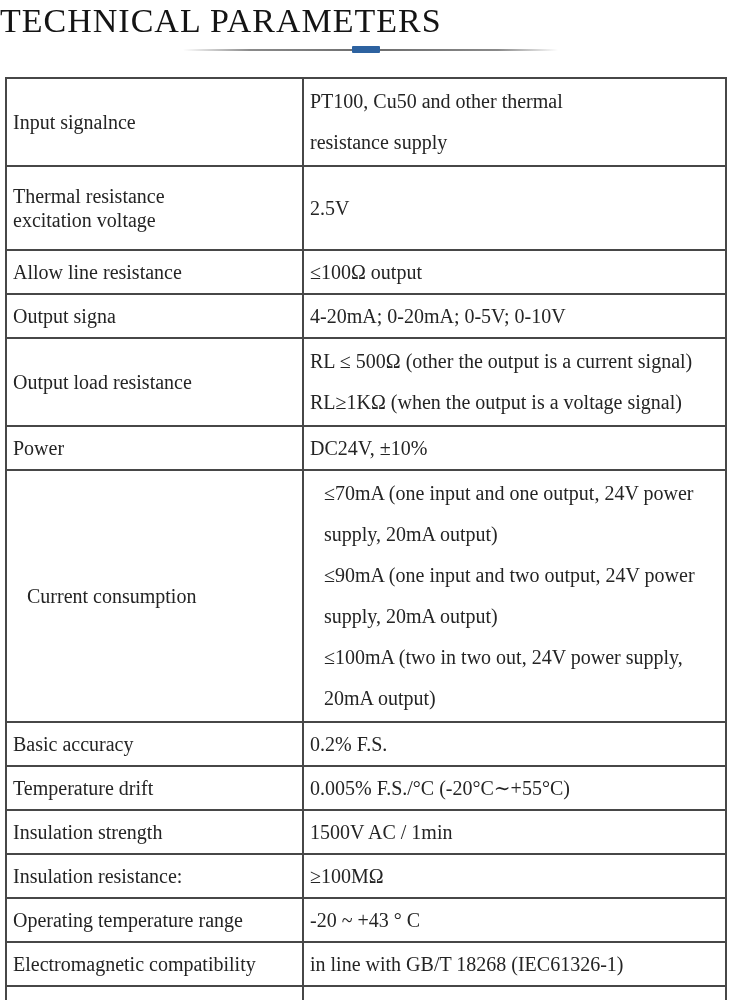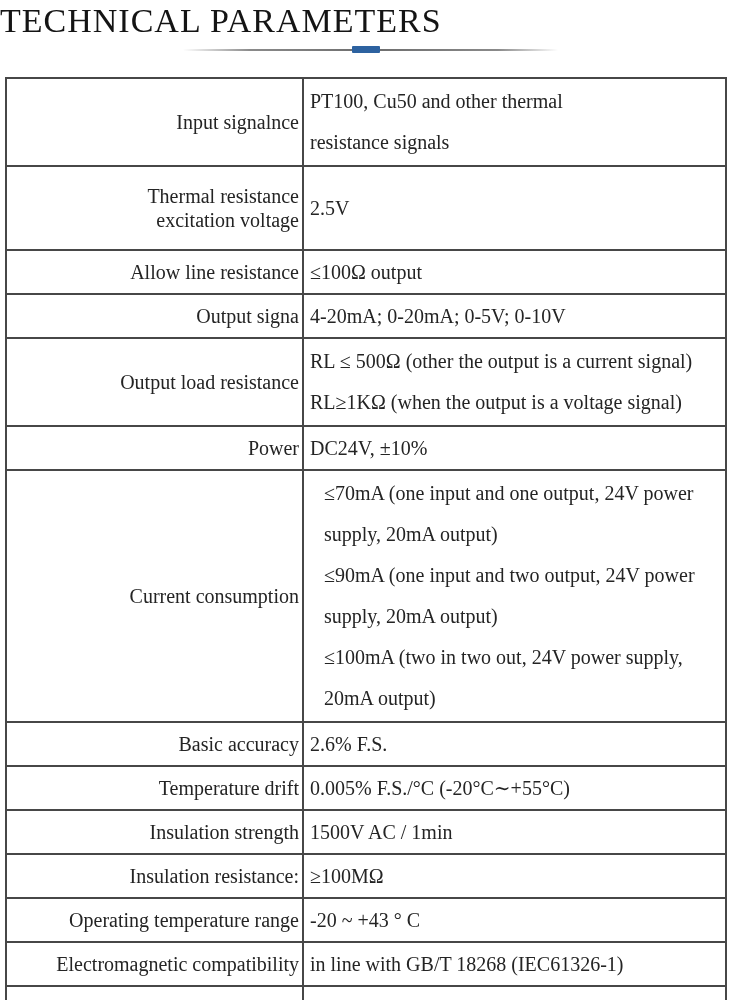--- a/index.html
+++ b/index.html
@@ -61,21 +61,21 @@
     width: 722px;
     margin: 16px 0 0 5px;
   }
   table.spec td {
     border: 2px solid #474747;
     vertical-align: middle;
     font-size: 20px;
     padding: 2px 3px 2px 6px;
     overflow: hidden;
   }
-  td.lcell { width: 286px; text-align: right; }
+  td.lcell { width: 286px; }
   td.vcell { }
 
   .ln  { line-height: 24px; }   
   .vs  { line-height: 26px; }   
   .vm  { line-height: 41px; }   
 
   tr.h85  td { height: 81px; }
   tr.h82  td { height: 78px; }
   tr.h42  td { height: 38px; }
   tr.h86  td { height: 82px; }
@@ -92,21 +92,21 @@
 </div>
 
 <table class="spec">
   <tbody>
     <tr class="h85">
       <td class="lcell">
         <div class="ln">Input signalnce</div>
       </td>
       <td class="vcell">
         <div class="vm">PT100, Cu50 and other thermal</div>
-        <div class="vm">resistance signals</div>
+        <div class="vm">resistance supply</div>
       </td>
     </tr>
     <tr class="h82">
       <td class="lcell">
         <div class="ln">Thermal resistance</div>
         <div class="ln">excitation voltage</div>
       </td>
       <td class="vcell">
         <div class="vs">2.5V</div>
       </td>
@@ -155,21 +155,21 @@
         <div class="vm">supply, 20mA output)</div>
         <div class="vm">≤100mA (two in two out, 24V power supply,</div>
         <div class="vm">20mA output)</div>
       </td>
     </tr>
     <tr class="h42">
       <td class="lcell">
         <div class="ln">Basic accuracy</div>
       </td>
       <td class="vcell">
-        <div class="vs">2.6% F.S.</div>
+        <div class="vs">0.2% F.S.</div>
       </td>
     </tr>
     <tr class="h42">
       <td class="lcell">
         <div class="ln">Temperature drift</div>
       </td>
       <td class="vcell">
         <div class="vs">0.005% F.S./°C (-20°C∼+55°C)</div>
       </td>
     </tr>

